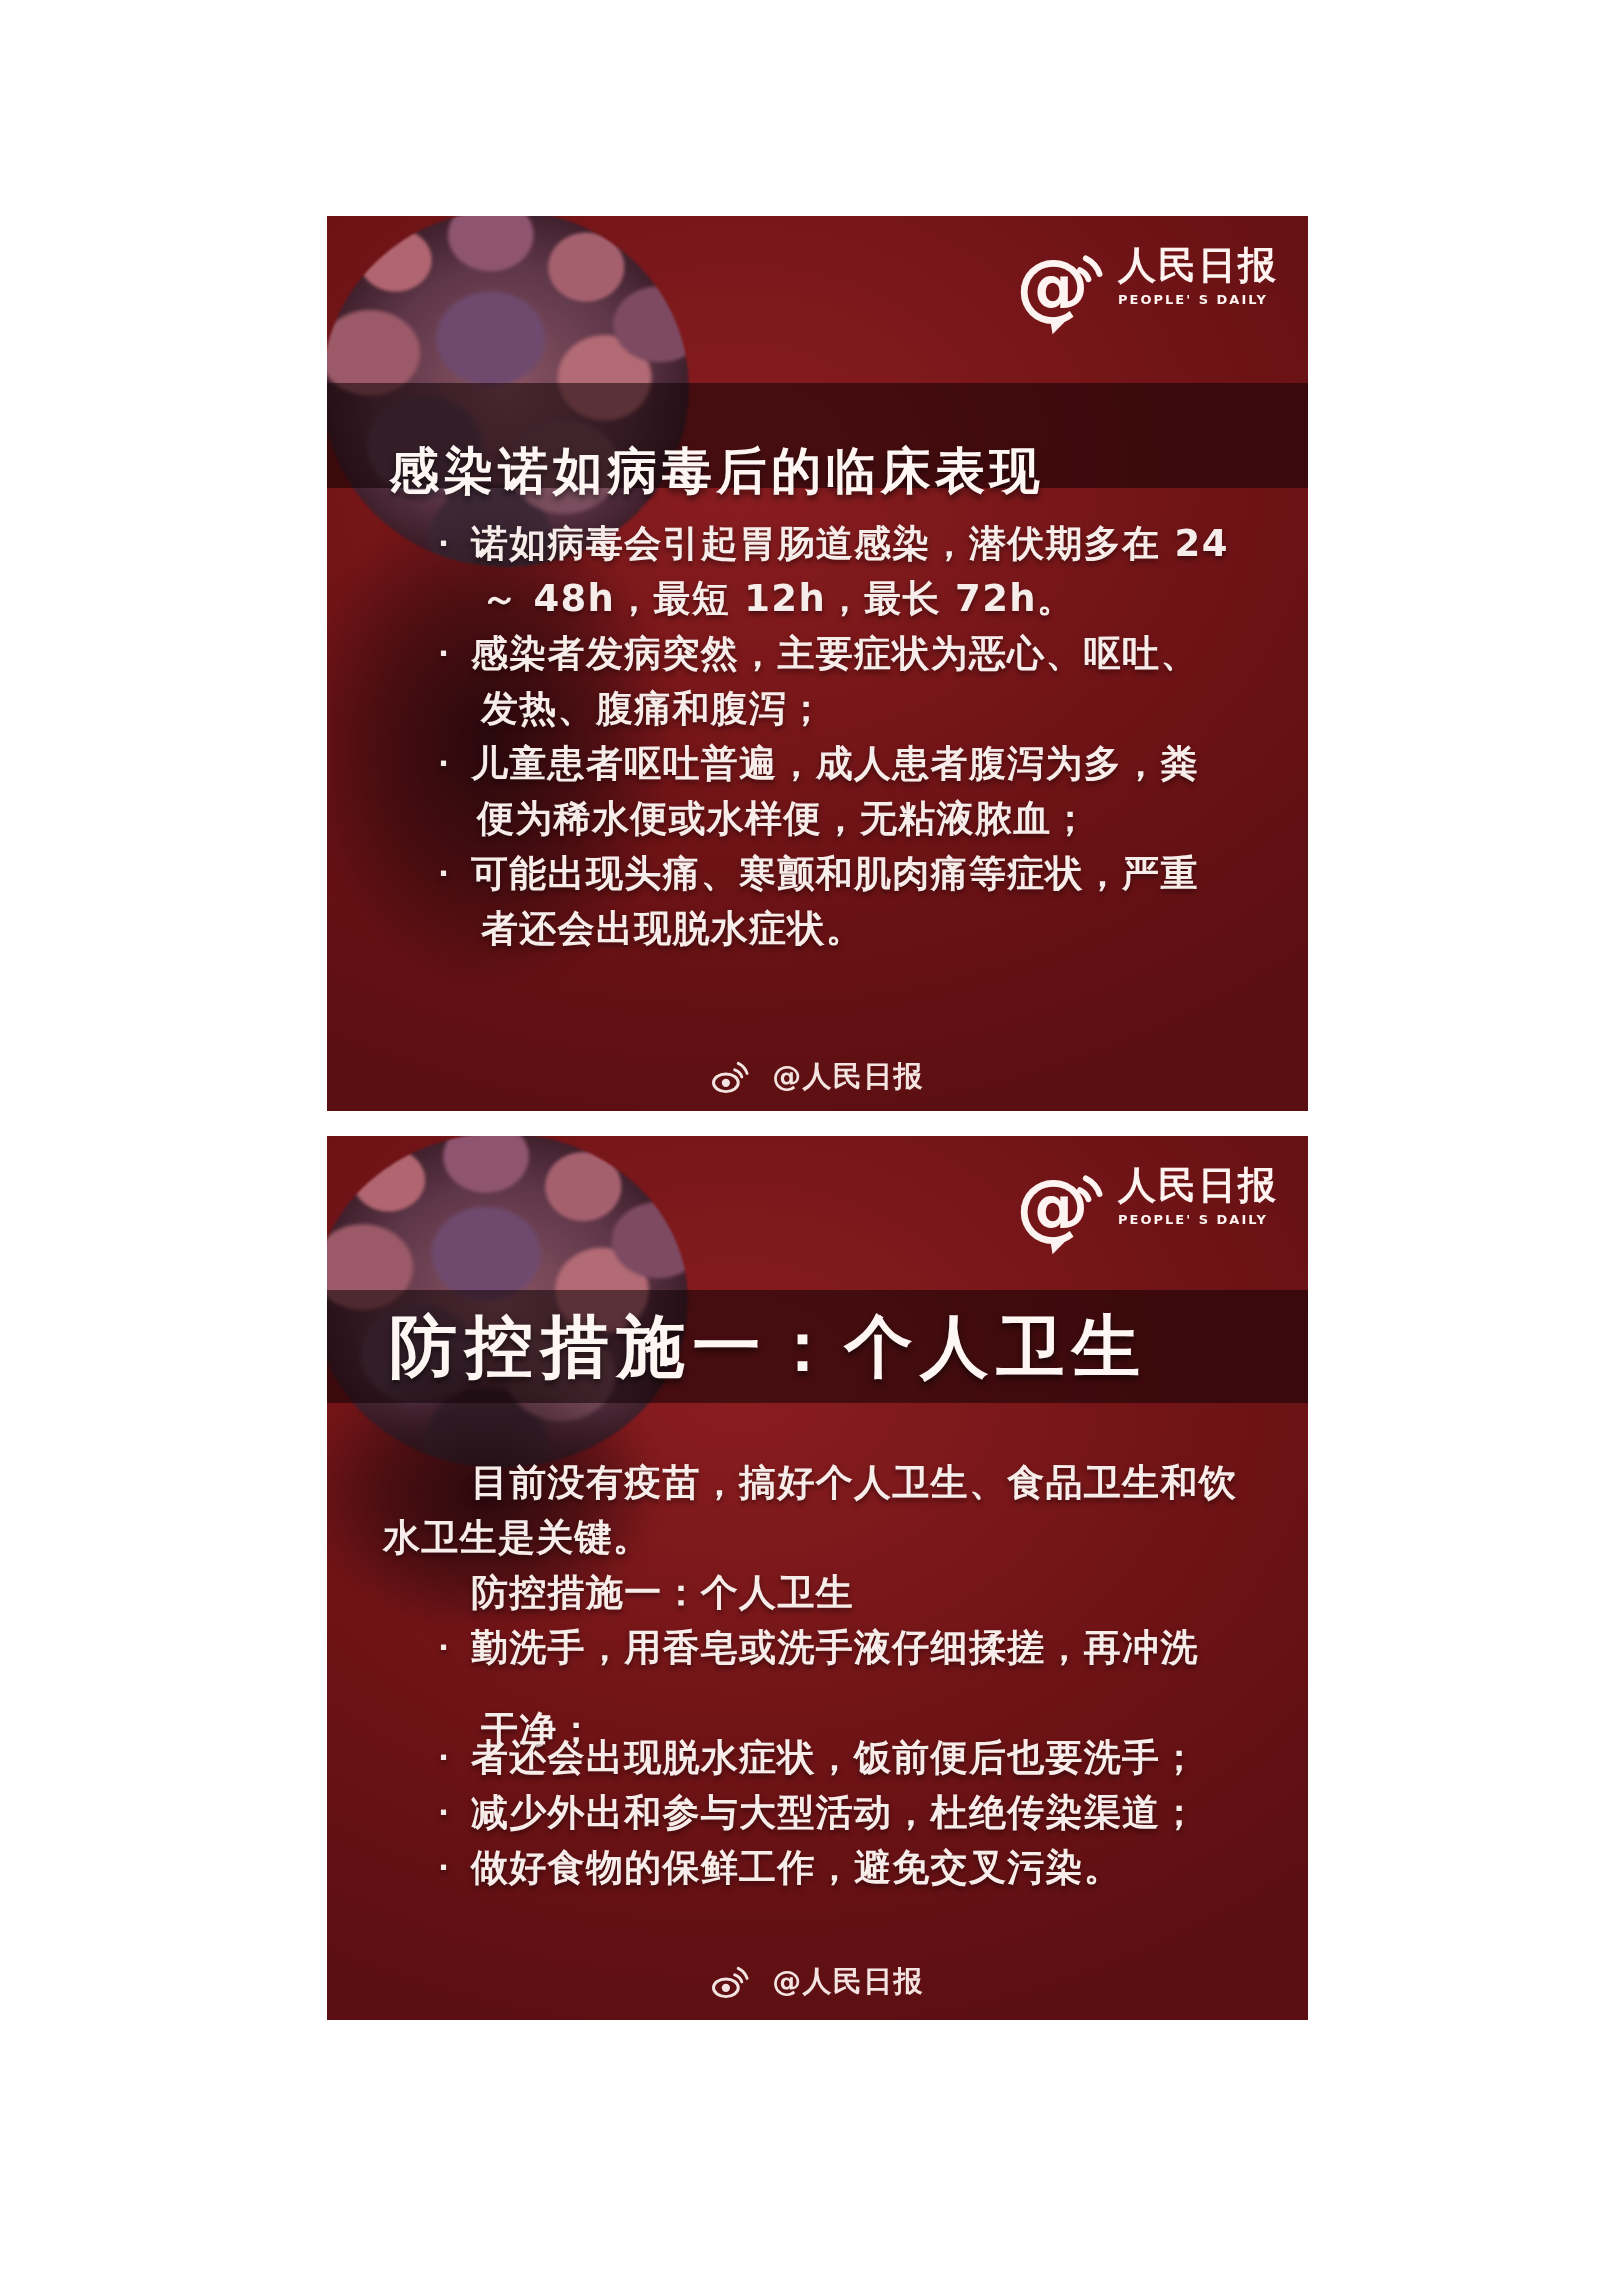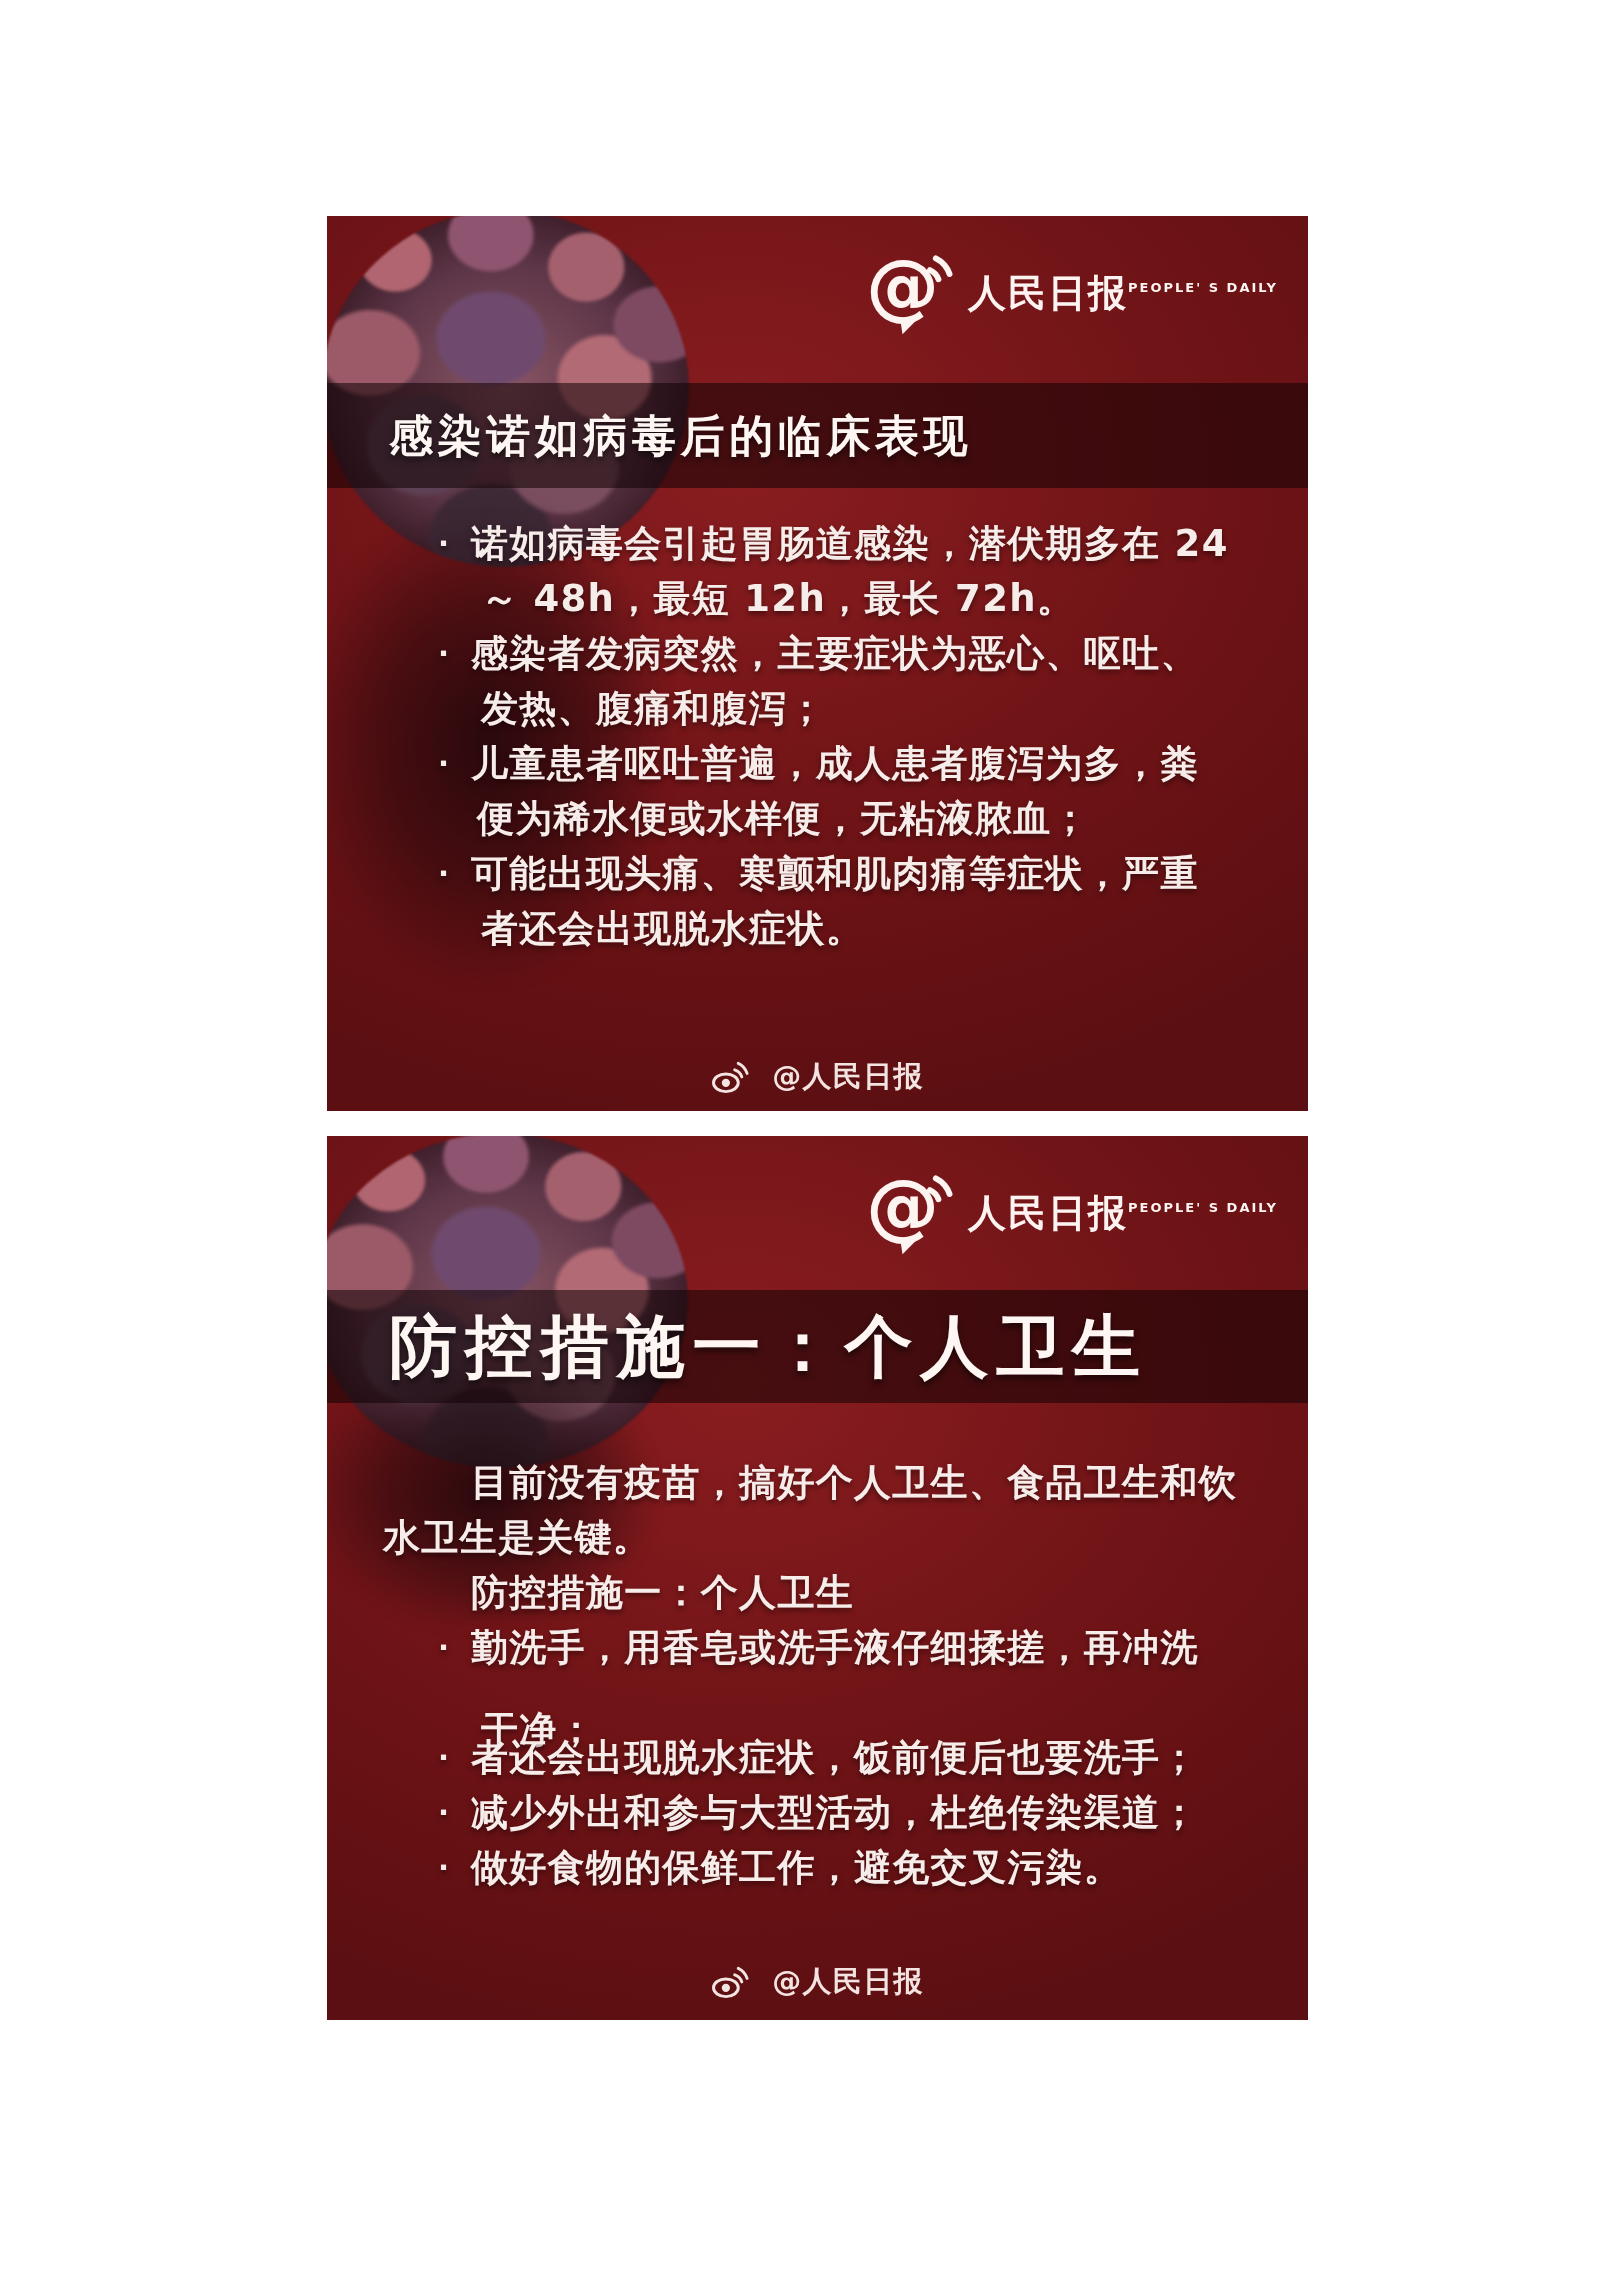--- a/index.html
+++ b/index.html
@@ -37,33 +37,33 @@
   #card2 .virus-ball{left:-13px;top:-2.6px;width:374px;height:335px;}
   .virus-shadow{
     position:absolute;border-radius:45%;filter:blur(6.5px);
     background:radial-gradient(closest-side, rgba(28,7,11,0.85), rgba(28,7,11,0.45) 58%, transparent 100%);
   }
   #card1 .virus-shadow{left:-26px;top:275px;width:373px;height:497px;}
   #card2 .virus-shadow{left:-19.6px;top:216px;width:353px;height:281px;}
 
   
   .logo{position:absolute;top:27.5px;right:30px;display:flex;align-items:flex-start;gap:7.9px;color:#fdf4f1;}
-  .logo-text{display:flex;flex-direction:row;margin-top:30px;}
+  .logo-text{display:flex;flex-direction:column;margin-top:2px;}
   .logo-cn{font-size:38px;font-weight:800;letter-spacing:2px;line-height:1.05;}
   .logo-en{font-size:13px;font-weight:700;letter-spacing:2px;margin-top:6.5px;white-space:nowrap;}
 
   
   .band{position:absolute;left:0;right:0;background:rgba(16,2,4,0.55);}
   #card1 .band{top:167px;height:105px;}
   #card2 .band{top:154px;height:113px;}
   .band h1{
     margin:0;padding-left:62px;color:#fdf6f3;font-weight:800;white-space:nowrap;
     text-shadow:0 3.9px 6.5px rgba(0,0,0,0.55);
   }
-  #card1 .band h1{font-size:44px;line-height:105px;letter-spacing:4.6px;}
+  #card1 .band h1{font-size:50px;line-height:105px;letter-spacing:4.6px;margin-top:36px;}
   #card2 .band h1{font-size:68px;line-height:113px;letter-spacing:7.9px;}
 
   
   .line{
     position:absolute;font-size:37px;font-weight:700;color:#f6ece9;
     letter-spacing:1.3px;white-space:nowrap;line-height:55px;height:55px;
     text-shadow:0 2.6px 5.2px rgba(20,0,0,0.5);
   }
   .dot{display:inline-block;width:33px;font-size:29px;vertical-align:top;}
 

